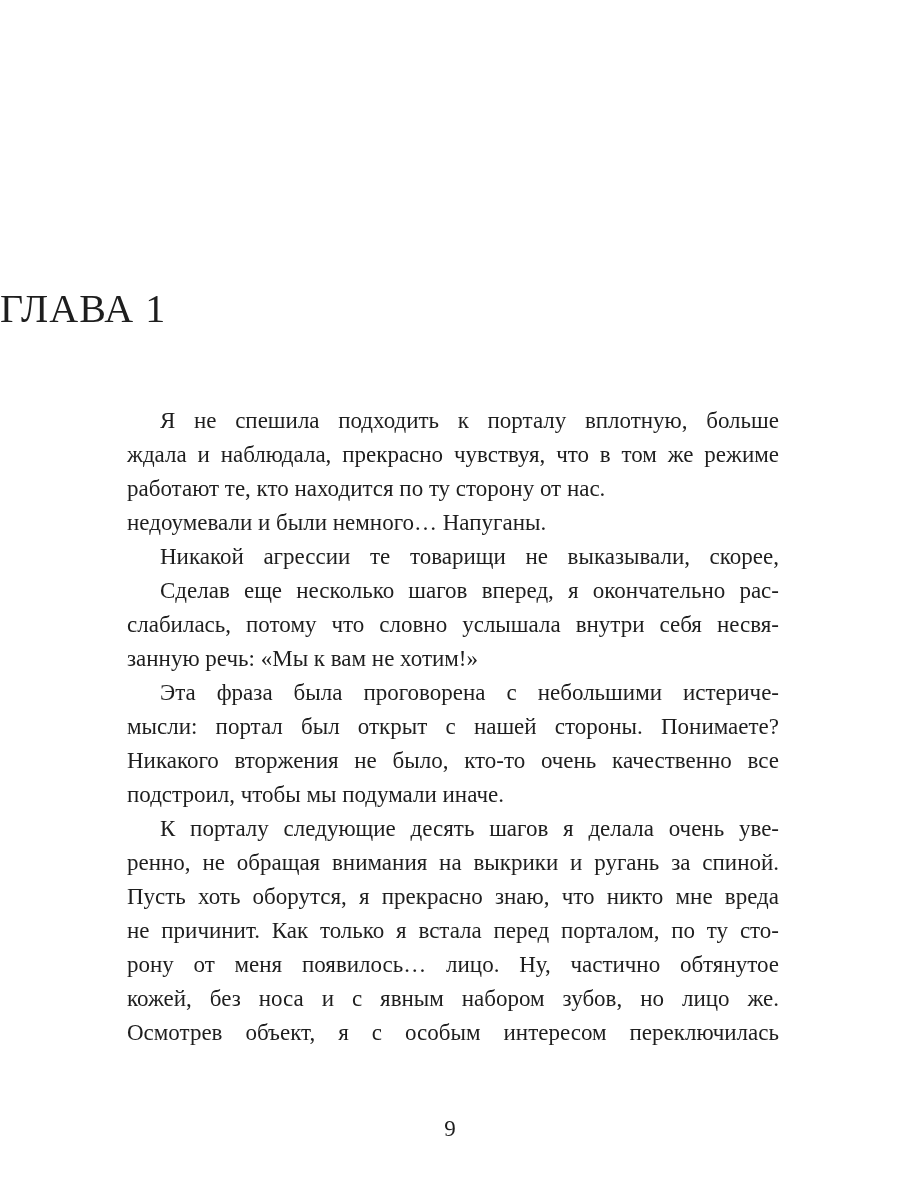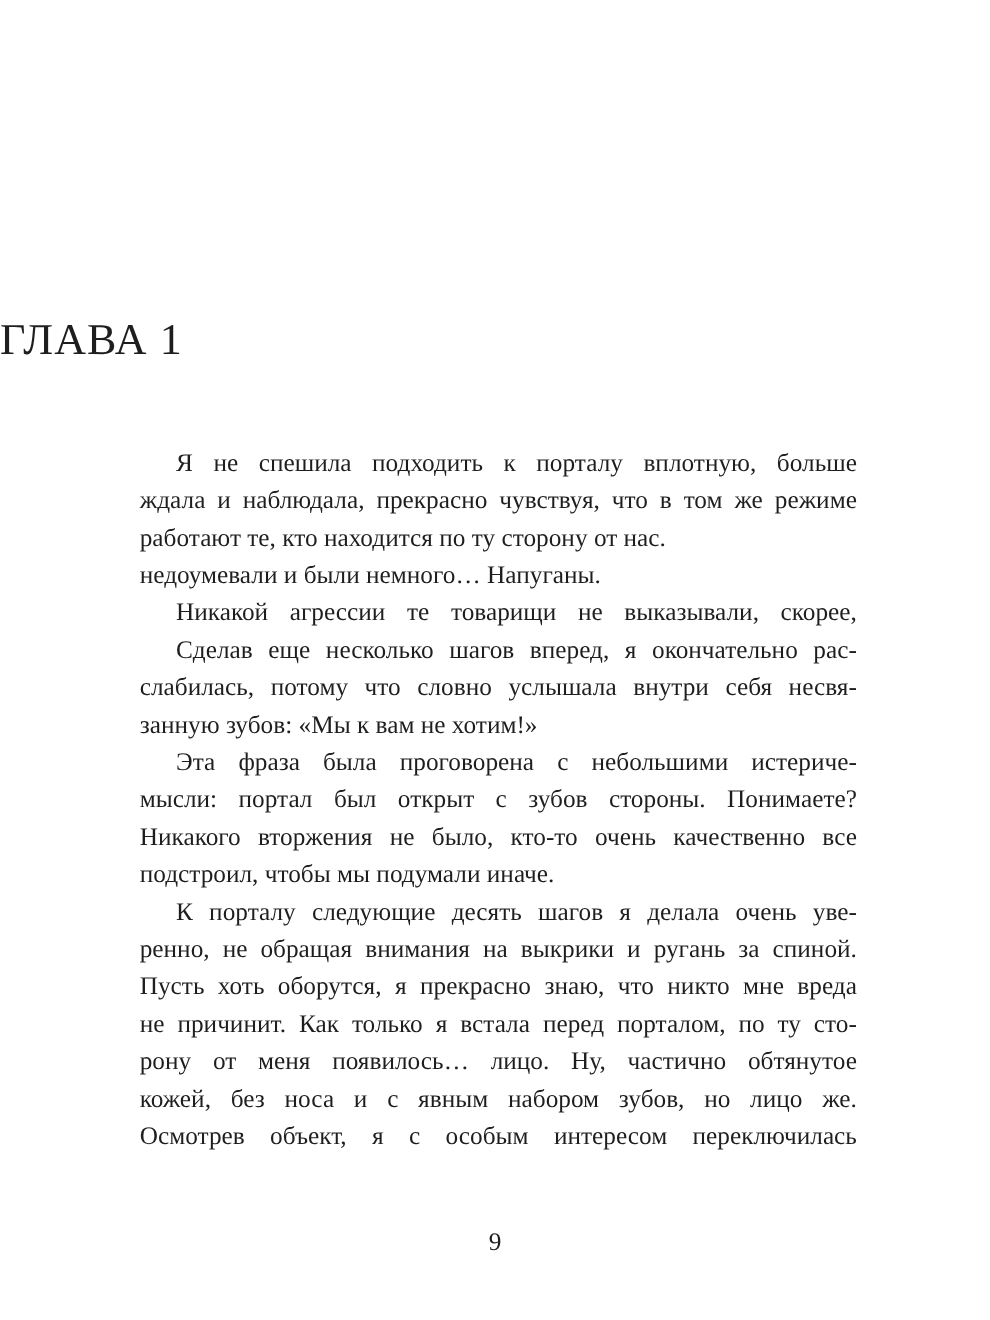--- a/index.html
+++ b/index.html
@@ -72,25 +72,25 @@
         <div class="line">ждала и наблюдала, прекрасно чувствуя, что в том же режиме</div>
         <div class="line lastline">работают те, кто находится по ту сторону от нас.</div>
       </div>
       <div class="para">
         <div class="line lastline">недоумевали и были немного… Напуганы.</div>
         <div class="line first">Никакой агрессии те товарищи не выказывали, скорее,</div>
       </div>
       <div class="para">
         <div class="line first">Сделав еще несколько шагов вперед, я окончательно рас-</div>
         <div class="line">слабилась, потому что словно услышала внутри себя несвя-</div>
-        <div class="line lastline">занную зубов: «Мы к вам не хотим!»</div>
+        <div class="line lastline">занную речь: «Мы к вам не хотим!»</div>
       </div>
       <div class="para">
         <div class="line first">Эта фраза была проговорена с небольшими истериче-</div>
-        <div class="line">мысли: портал был открыт с зубов стороны. Понимаете?</div>
+        <div class="line">мысли: портал был открыт с нашей стороны. Понимаете?</div>
         <div class="line">Никакого вторжения не было, кто-то очень качественно все</div>
         <div class="line lastline">подстроил, чтобы мы подумали иначе.</div>
       </div>
       <div class="para">
         <div class="line first">К порталу следующие десять шагов я делала очень уве-</div>
         <div class="line">ренно, не обращая внимания на выкрики и ругань за спиной.</div>
         <div class="line">Пусть хоть оборутся, я прекрасно знаю, что никто мне вреда</div>
         <div class="line">не причинит. Как только я встала перед порталом, по ту сто-</div>
         <div class="line">рону от меня появилось… лицо. Ну, частично обтянутое</div>
         <div class="line">кожей, без носа и с явным набором зубов, но лицо же.</div>

